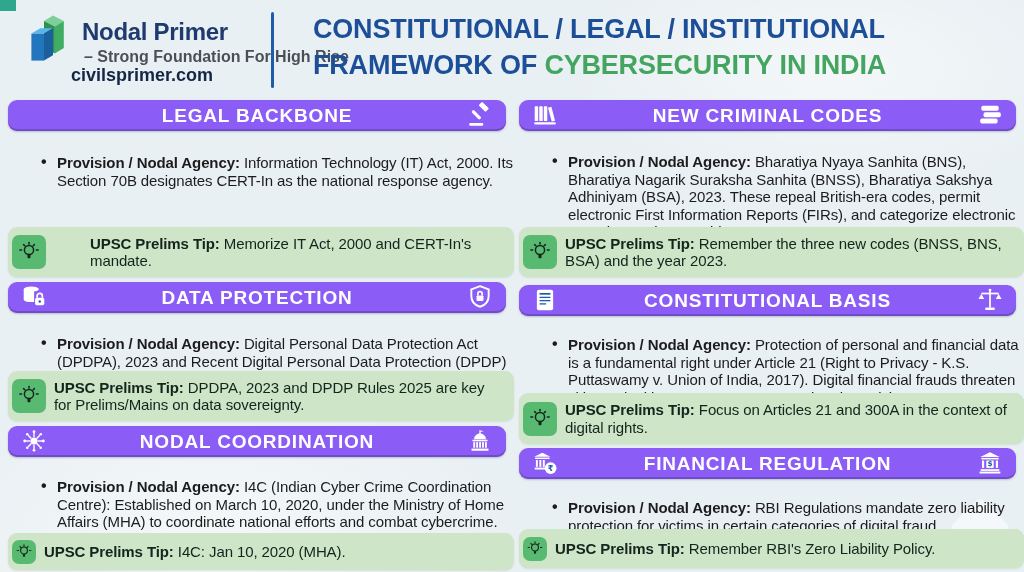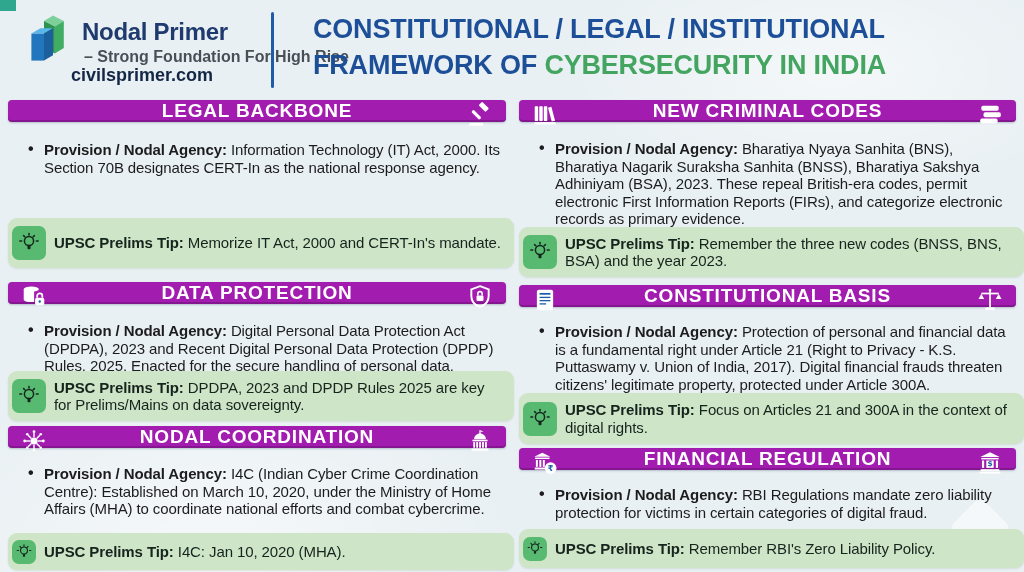--- a/index.html
+++ b/index.html
@@ -15,39 +15,39 @@
   .logo-cube{position:absolute;left:26px;top:11px;width:54px;height:56px;}
   .brand-name{position:absolute;left:82px;top:18px;font-size:24px;font-weight:700;color:#1e3a6e;letter-spacing:-.3px;}
   .brand-tagline{position:absolute;left:84px;top:48px;font-size:16px;font-weight:700;color:#4a4f57;}
   .brand-site{position:absolute;left:71px;top:65px;font-size:18px;font-weight:700;color:#142645;}
   .vdiv{position:absolute;left:271px;top:12px;width:3px;height:76px;background:#1e5ca7;border-radius:2px;}
   .title{position:absolute;left:288px;top:11px;width:726px;}
   .t1,.t2{font-size:27px;line-height:36px;font-weight:700;color:#1d4f99;letter-spacing:-.2px;white-space:nowrap;margin-left:25px;}
   .t2 .green{color:#43a560;}
 
   
-  .hdr{position:absolute;height:22px;background:#a21caf;border-radius:4px;display:flex;align-items:center;justify-content:center;box-shadow:inset 0 -2px 0 rgba(0,0,0,.18),0 1px 2px rgba(20,50,90,.25);}
+  .hdr{position:absolute;height:31px;background:#8b5cf6;border-radius:9px;display:flex;align-items:center;justify-content:center;box-shadow:inset 0 -2px 0 rgba(0,0,0,.18),0 1px 2px rgba(20,50,90,.25);}
   .hdr h2{margin:0;color:#fff;font-size:19px;font-weight:700;letter-spacing:.8px;}
   .hicon{position:absolute;width:26px;height:26px;top:2px;}
   .hicon.l{left:13px;} .hicon.r{right:13px;}
   .hicon svg{width:100%;height:100%;display:block;}
 
-  .cbody{position:absolute;margin:4px;padding:0 6px 0 32px;font-size:15px;line-height:17.5px;color:#1c1c1e;letter-spacing:-.1px;}
+  .cbody{position:absolute;margin:17px;padding:0 6px 0 32px;font-size:15px;line-height:17.5px;color:#1c1c1e;letter-spacing:-.1px;}
   .cbody::before{content:"•";position:absolute;left:16px;top:-1px;font-size:16px;font-weight:700;color:#1c1c1e;}
   .cbody b{font-weight:700;}
 
   .tip{position:absolute;background:#cfe5c8;border-radius:9px;display:flex;align-items:center;padding:4px;box-shadow:0 1px 2px rgba(40,80,50,.12);}
   .tip p{margin:0 8px;font-size:15px;line-height:17.5px;color:#15241c;letter-spacing:-.1px;}
   .tip .bulb{flex:0 0 34px;height:34px;background:#58ba70;border-radius:7px;display:flex;align-items:center;justify-content:center;}
   .tip .bulb svg{width:24px;height:24px;}
   .tip.compact .bulb{flex-basis:24px;height:24px;}
   .tip.compact .bulb svg{width:18px;height:18px;}
 
   .Lc{left:8px;width:498px;} .Rc{left:519px;width:497px;}
-  .lh1{top:100px;} .lb1{top:137px;width:460px;} .lt1{top:218px;min-height:42px;}
+  .lh1{top:100px;} .lb1{top:137px;width:460px;} .lt1{top:227px;min-height:42px;gap:36px;}
   .lh2{top:282px;} .lb2{top:318px;width:460px;} .lt2{top:371px;min-height:42px;}
   .lh3{top:426px;} .lb3{top:461px;width:460px;} .lt3{top:533px;min-height:29px;text-align:center;}
   .rh1{top:100px;} .rb1{top:136px;width:459px;} .rt1{top:227px;min-height:42px;}
   .rh2{top:285px;} .rb2{top:319px;width:459px;} .rt2{top:393px;min-height:43px;}
   .rh3{top:448px;} .rb3{top:482px;width:459px;} .rt3{top:529px;min-height:31px;}
 </style>
 </head>
 <body>
 
 <svg width="0" height="0" style="position:absolute">

